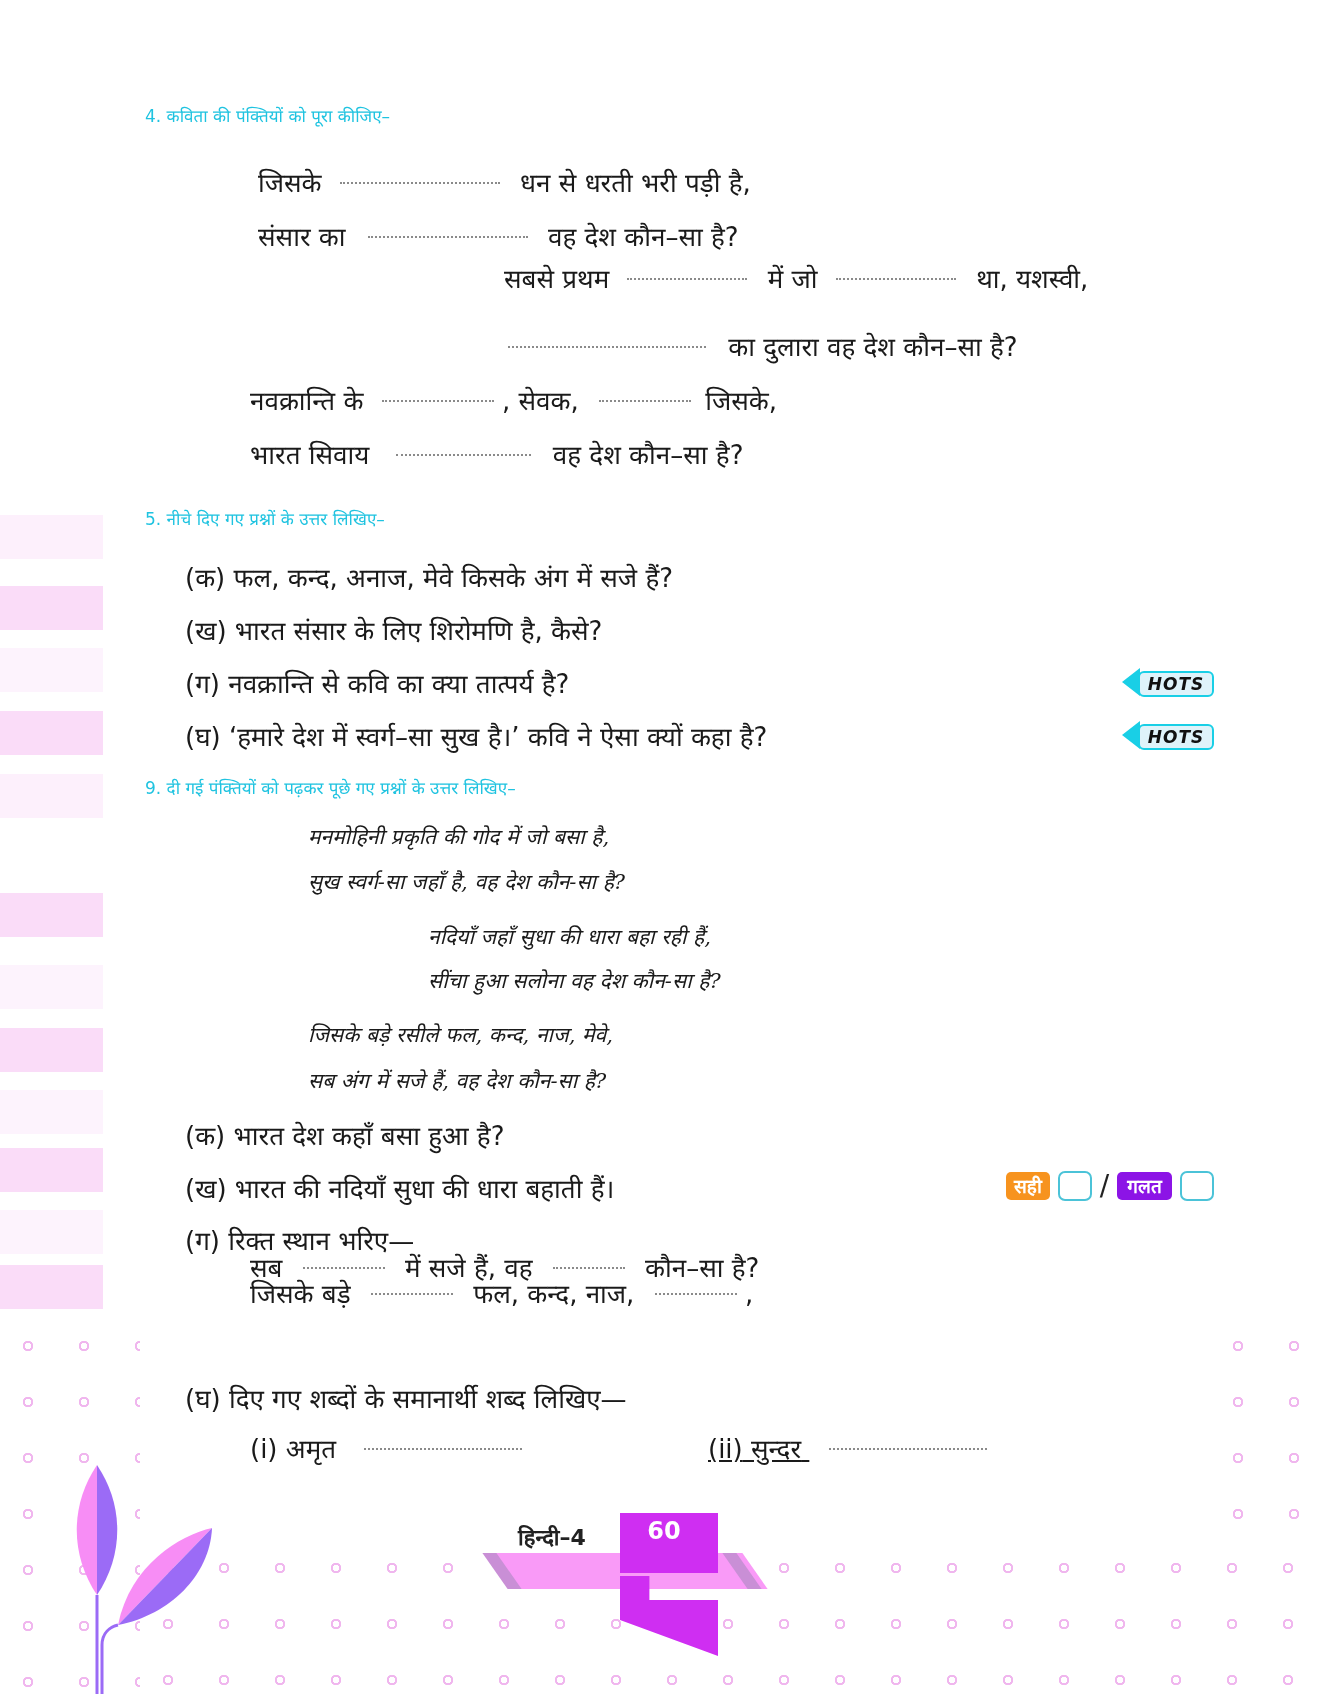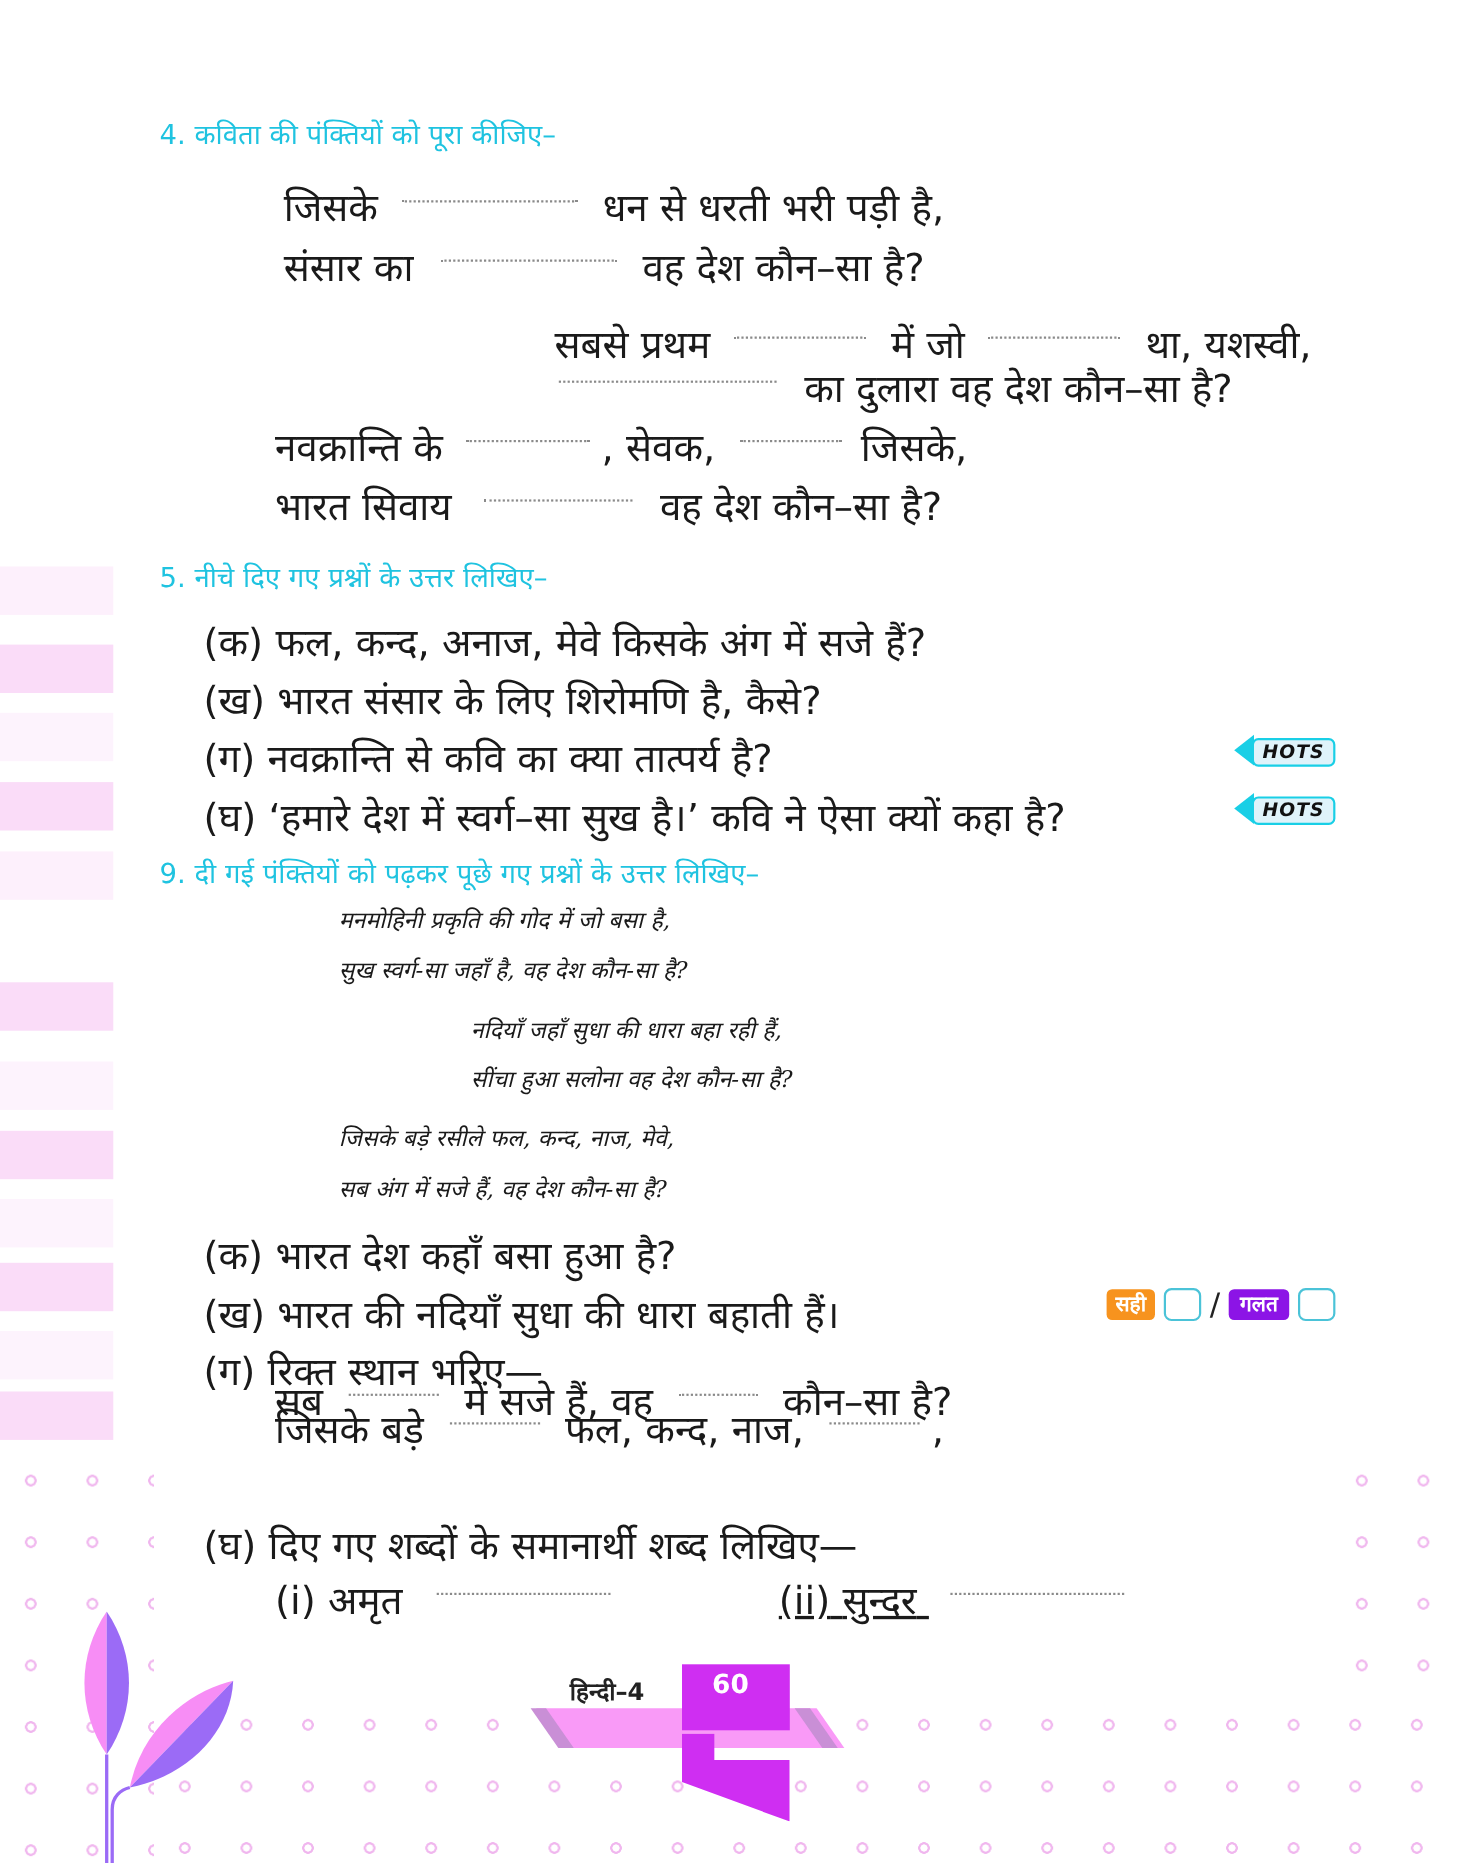--- a/index.html
+++ b/index.html
@@ -3,22 +3,22 @@
 <meta charset="utf-8">
 <style>
   html, body { margin:0; padding:0; }
   body {
     width:1334px; height:1694px; position:relative; overflow:hidden;
     background:#ffffff;
     font-family:"DejaVu Sans", sans-serif;
     color:#1a1a1a;
   }
   .abs { position:absolute; white-space:nowrap; }
-  .heading { color:#1fc3e0; font-size:25px; }
-  .line { font-size:35px; }
+  .heading { color:#1fc3e0; font-size:17px; }
+  .line { font-size:26px; }
   .ital { font-family:"DejaVu Serif", serif; font-style:italic; font-size:21px; }
   .dots { display:inline-block; border-bottom:2px dotted #8a8a8a; height:12px; vertical-align:top; margin-top:6px; }
 
   
   .stripe { position:absolute; left:0; width:103px; height:44px; }
 
   
   .pattern {
     position:absolute;
     background-image:
@@ -90,21 +90,21 @@
   <div class="abs line" style="left:258px;top:164px;">
     <span>जिसके</span>
     <span class="dots" style="width:160px;margin-left:10px;margin-right:12px;"></span>
     <span>धन से धरती भरी पड़ी है,</span>
   </div>
   <div class="abs line" style="left:258px;top:218px;">
     <span>संसार का</span>
     <span class="dots" style="width:160px;margin-left:14px;margin-right:12px;"></span>
     <span>वह देश कौन–सा है?</span>
   </div>
-  <div class="abs line" style="left:504px;top:288px;">
+  <div class="abs line" style="left:504px;top:260px;">
     <span>सबसे प्रथम</span>
     <span class="dots" style="width:120px;margin-left:10px;margin-right:12px;"></span>
     <span>में जो</span>
     <span class="dots" style="width:120px;margin-left:10px;margin-right:12px;"></span>
     <span>था, यशस्वी,</span>
   </div>
   <div class="abs line" style="left:508px;top:328px;">
     <span class="dots" style="width:198px;margin-right:14px;"></span>
     <span>का दुलारा वह देश कौन–सा है?</span>
   </div>

